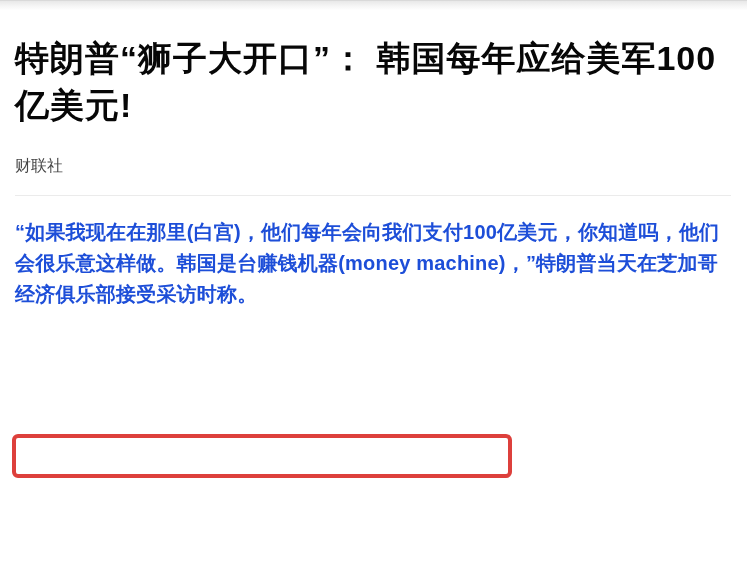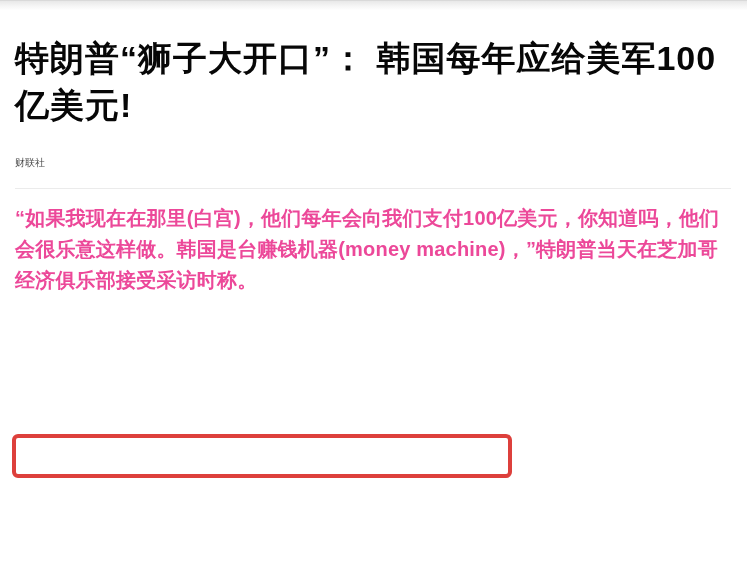--- a/index.html
+++ b/index.html
@@ -27,41 +27,41 @@
     line-height: 47px;
     font-weight: 700;
     letter-spacing: 1px;
     color: #070707;
   }
   .byline {
     margin-top: 27px;
     display: flex;
     align-items: center;
     gap: 32px;
-    font-size: 10px;
+    font-size: 16px;
   }
   .byline .source { color: #474747; }
   .byline .time { color: #a3a3a3; }
   .divider {
     border: none;
     border-top: 1px solid #ebebeb;
     margin: 18px 0 0 0;
   }
   p.body-p {
     margin: 26px 0 0 0;
     font-size: 20px;
     line-height: 31px;
     color: #262626;
     letter-spacing: 0.2px;
   }
   p.body-p strong { color: #1a1a1a; }
   p.quote-p {
-    margin-top: 14px;
+    margin-top: 21px;
     font-weight: 700;
-    color: #ec4899;
+    color: #1d4ed8;
   }
   .highlight-box {
     position: absolute;
     left: 12px;
     top: 434px;
     width: 500px;
     height: 44px;
     border: 4px solid #dd403c;
     border-radius: 6px;
     pointer-events: none;

